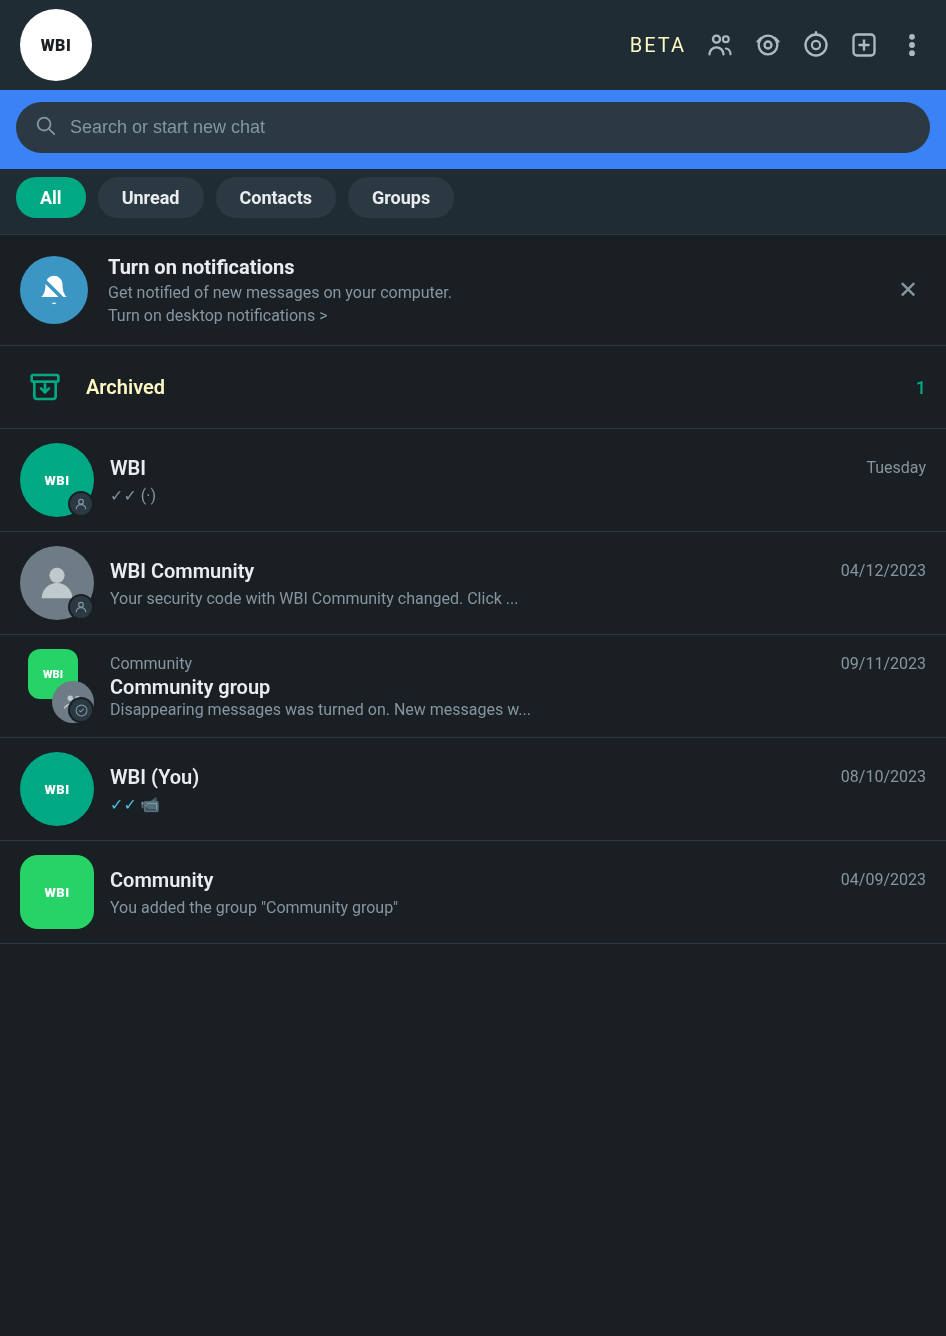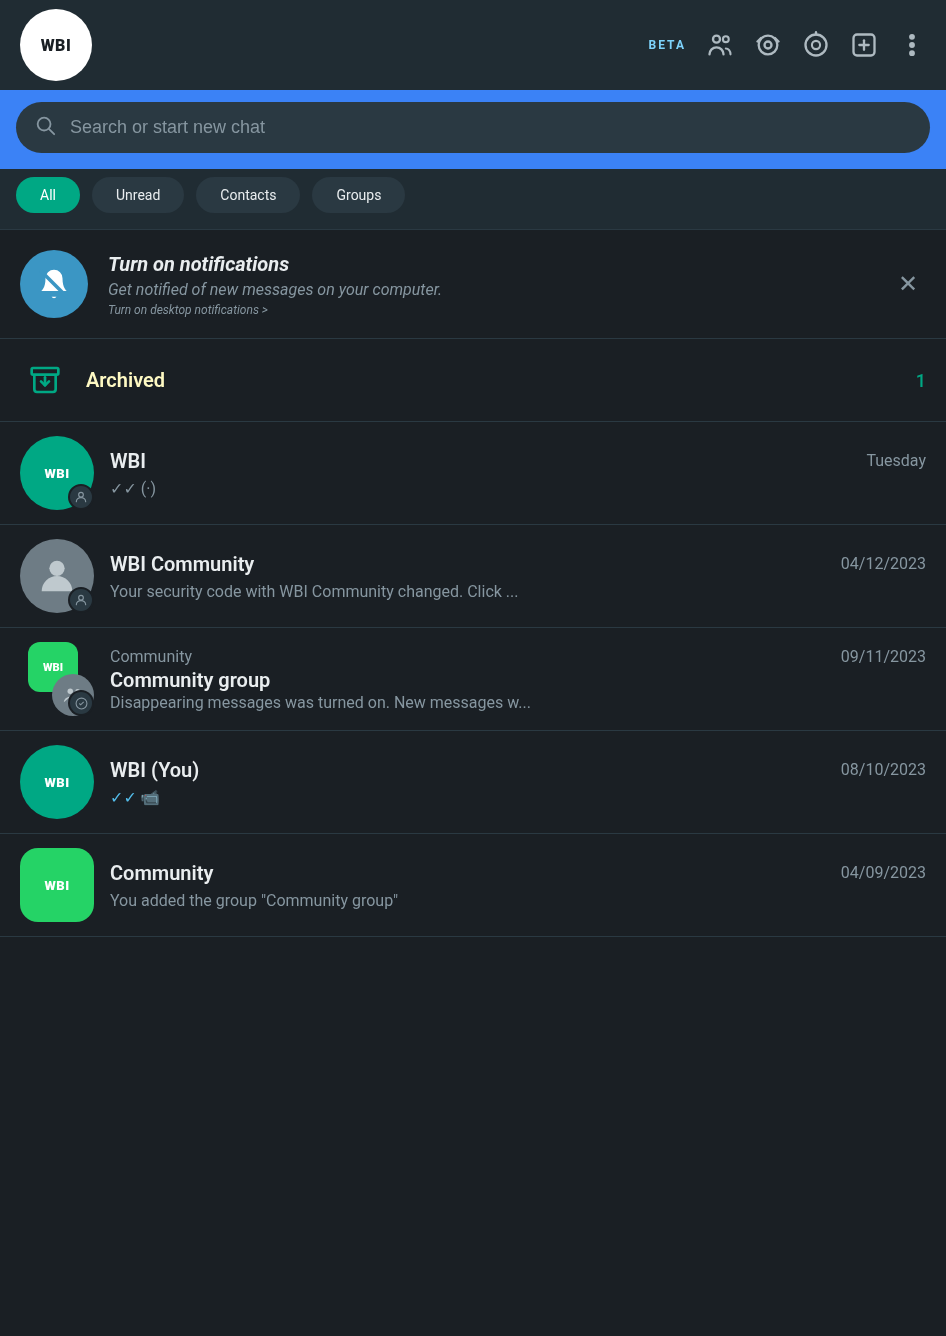--- a/index.html
+++ b/index.html
@@ -32,23 +32,23 @@
       flex-shrink: 0;
     }
     .logo-text {
       font-weight: 900;
       font-size: 16px;
       color: #1a1f24;
       letter-spacing: 0.5px;
     }
     .header-spacer { flex: 1; }
     .beta-label {
-      font-size: 12px;
-      font-weight: 700;
-      color: #7dd3fc;
+      font-size: 20px;
+      font-weight: 400;
+      color: #fef9c3;
       letter-spacing: 2px;
     }
     .header-icon {
       color: #aebac1;
       font-size: 26px;
       cursor: pointer;
       display: flex;
       align-items: center;
       justify-content: center;
     }
@@ -91,22 +91,22 @@
     .filter-tabs {
       display: flex;
       align-items: center;
       background-color: #202c33;
       padding: 8px 16px 16px 16px;
       gap: 12px;
     }
     .filter-tab {
       border-radius: 20px;
       padding: 10px 24px;
-      font-size: 14px;
-      font-weight: 400;
+      font-size: 18px;
+      font-weight: 700;
       cursor: pointer;
     }
     .filter-tab.active {
       background-color: #00a884;
       color: #fff;
     }
     .filter-tab.inactive {
       background-color: #2a3942;
       color: #e9edef;
     }
@@ -134,34 +134,34 @@
       display: flex;
       align-items: center;
       justify-content: center;
       flex-shrink: 0;
     }
     .notif-icon-circle svg {
       width: 34px;
       height: 34px;
       fill: #fff;
     }
-    .notif-content { flex: 1; font-style: italic; }
+    .notif-content { flex: 1; }
     .notif-title {
       font-size: 20px;
       font-weight: 700;
       color: #e9edef;
       margin-bottom: 4px;
     }
     .notif-desc {
       font-size: 16px;
       color: #8696a0;
       margin-bottom: 4px;
     }
     .notif-link {
-      font-size: 12px;
+      font-size: 16px;
       color: #8696a0;
     }
     .notif-close {
       color: #8696a0;
       font-size: 24px;
       cursor: pointer;
       padding: 8px;
       flex-shrink: 0;
     }
 

